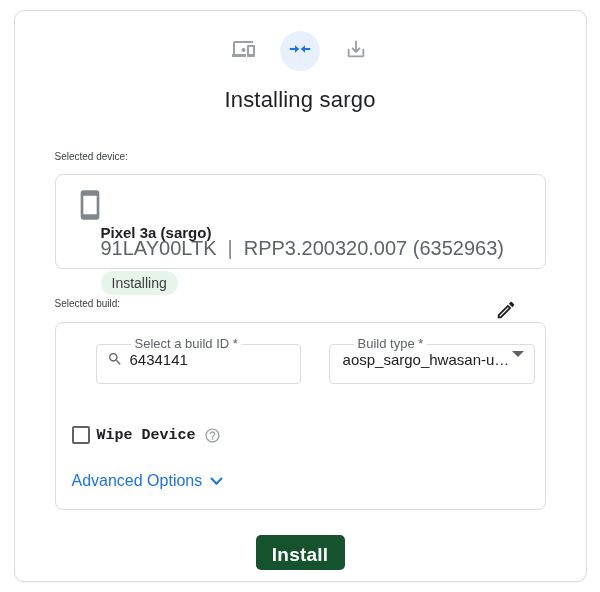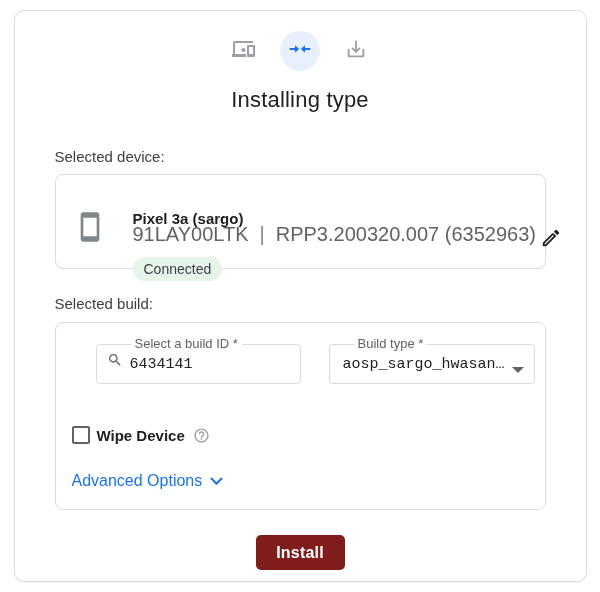--- a/index.html
+++ b/index.html
@@ -15,71 +15,71 @@
   .stepper { display:flex; justify-content:center; align-items:center; gap:16px; padding-top:20px; }
   .step { width:40px; height:40px; display:flex; align-items:center; justify-content:center;
           border-radius:50%; }
   .step.active { background:#e8f0fe; }
 
   
   .page-title { margin:16px 0 0; text-align:center; font-size:22px; font-weight:400;
                 color:#202124; line-height:26px; letter-spacing:.2px; }
 
   
-  .section-label { margin-top:35px; font-size:15px; color:#3c4043; line-height:18px; }
+  .section-label { margin-top:35px; font-size:10px; color:#3c4043; line-height:18px; }
   .section-label.build { margin-top:26px; }
 
   
   .device-card { margin-top:8px; height:95px; border:1px solid #dadce0; border-radius:8px;
-                 display:flex; align-items:flex-start; padding:36px 24px 0 18px; }
+                 display:flex; align-items:flex-start; padding:14px 24px 0 18px;flex-direction:column; }
   .device-info { margin-left:27px; }
   .device-name { font-size:15px; font-weight:700; color:#202124; line-height:16px; }
   .device-details { font-size:20px; color:#5f6368; line-height:15px; white-space:nowrap; }
   .device-details .sep { margin:0 11px; color:#80868b; }
   .status-chip { display:inline-block; margin-top:15px; background:#e6f4ea; color:#3c4043;
                  font-size:14px; line-height:16px; padding:4px 11px; border-radius:12px; }
   .edit-btn { margin-left:auto; align-self:center; background:none; border:none; padding:4px;
               cursor:pointer; display:flex; }
 
   
   .build-card { margin-top:9px; height:188px; border:1px solid #dadce0; border-radius:8px;
                 padding:14px 10px 0 16px; }
   .fields-row { display:flex; gap:28px;padding-left:24px; }
   fieldset.field { margin:0; padding:0 8px; border:1px solid #dadce0; border-radius:4px;
                    height:47px; min-inline-size:0; }
   fieldset.field legend { font-size:13px; color:#5f6368; padding:0 4px; line-height:14px; }
   .field-buildid { width:222px; }
   .field-buildid legend { margin-left:26px; }
   .field-buildtype { width:223px; }
   .field-buildtype legend { margin-left:16px; }
-  .field-row { display:flex; align-items:flex-end; height:22px; padding-left:2px;font-family:Liberation Mono, monospace; }
+  .field-row { display:flex; align-items:flex-start; height:22px; padding-left:2px; }
   .field-row input { border:none; outline:none; font-family:inherit; font-size:15px;
                      color:#202124; width:150px; margin-left:7px; padding:0; background:transparent; }
   .select-row { padding-left:5px; padding-right:2px; }
   .select-value { font-size:15px; color:#202124; white-space:nowrap; overflow:hidden;
                   text-overflow:ellipsis; max-width:180px; }
   .dropdown-arrow { margin-left:auto; width:0; height:0; border-left:6px solid transparent;
                     border-right:6px solid transparent; border-top:6px solid #5f6368; }
 
   
   .wipe-row { display:flex; align-items:center; margin:42px 0 0 0; }
   .checkbox { width:18px; height:18px; border:2px solid #5f6368; border-radius:2px; background:#fff;
               cursor:pointer; flex:none; }
-  .wipe-label { margin-left:7px; font-size:15px; font-weight:600; color:#202124; }
+  .wipe-label { margin-left:7px; font-size:15px; font-weight:600; color:#202124;font-family:Liberation Mono, monospace; }
   .help-icon { margin-left:8px; display:flex; }
 
   
   .advanced-row { display:flex; align-items:center; margin-top:28px; cursor:pointer; }
   .advanced-label { color:#1a73e8; font-size:16px; font-weight:400; }
   .advanced-row svg { margin-left:8px; }
 
   
   .footer { text-align:center; margin-top:25px; }
-  .install-btn { background:#7f1d1d; color:#fff; border:none; border-radius:5px;
-                 font-family:inherit; font-size:16px; font-weight:600; letter-spacing:.2px;
+  .install-btn { background:#14532d; color:#fff; border:none; border-radius:5px;
+                 font-family:inherit; font-size:19px; font-weight:600; letter-spacing:.2px;
                  padding:9px 9px; min-width:89px; height:35px; cursor:pointer; }
 </style>
 </head>
 <body>
 
 <div class="dialog-card">
   <div class="content">
 
     <div class="stepper">
       <div class="step">
@@ -103,36 +103,36 @@
       </div>
       <div class="step">
         <span>
           <svg width="22" height="22" viewBox="0 0 24 24" fill="#9aa0a6">
             <path d="M19 12v7H5v-7H3v7c0 1.1.9 2 2 2h14c1.1 0 2-.9 2-2v-7h-2zm-6 .67l2.59-2.58L17 11.5l-5 5-5-5 1.41-1.41L11 12.67V3h2v9.67z"></path>
           </svg>
         </span>
       </div>
     </div>
 
-    <h1 class="page-title">Installing type</h1>
+    <h1 class="page-title">Installing sargo</h1>
 
     <div class="section-label">Selected device:</div>
 
     <div class="device-card">
       <span>
         <svg width="32" height="32" viewBox="0 0 24 24" fill="#80868b">
           <path d="M17 1.01 7 1c-1.1 0-2 .9-2 2v18c0 1.1.9 2 2 2h10c1.1 0 2-.9 2-2V3c0-1.1-.9-1.99-2-1.99zM17 19H7V5h10v14z"></path>
         </svg>
       </span>
       <div class="device-info">
         <div class="device-name">Pixel 3a (sargo)</div>
         <div class="device-details">
           <span>91LAY00LTK</span><span class="sep">|</span><span>RPP3.200320.007 (6352963)</span>
         </div>
-        <span class="status-chip">Connected</span>
+        <span class="status-chip">Installing</span>
       </div>
       <button class="edit-btn">
         <span>
           <svg width="22" height="22" viewBox="0 0 24 24" fill="#202124">
             <path d="M14.06 9.02l.92.92L5.92 19H5v-.92l9.06-9.06M17.66 3c-.25 0-.51.1-.7.29l-1.83 1.83 3.75 3.75 1.83-1.83c.39-.39.39-1.02 0-1.41l-2.34-2.34c-.2-.2-.45-.29-.71-.29zm-3.6 3.19L3 17.25V21h3.75L17.81 9.94l-3.75-3.75z"></path>
           </svg>
         </span>
       </button>
     </div>
 

